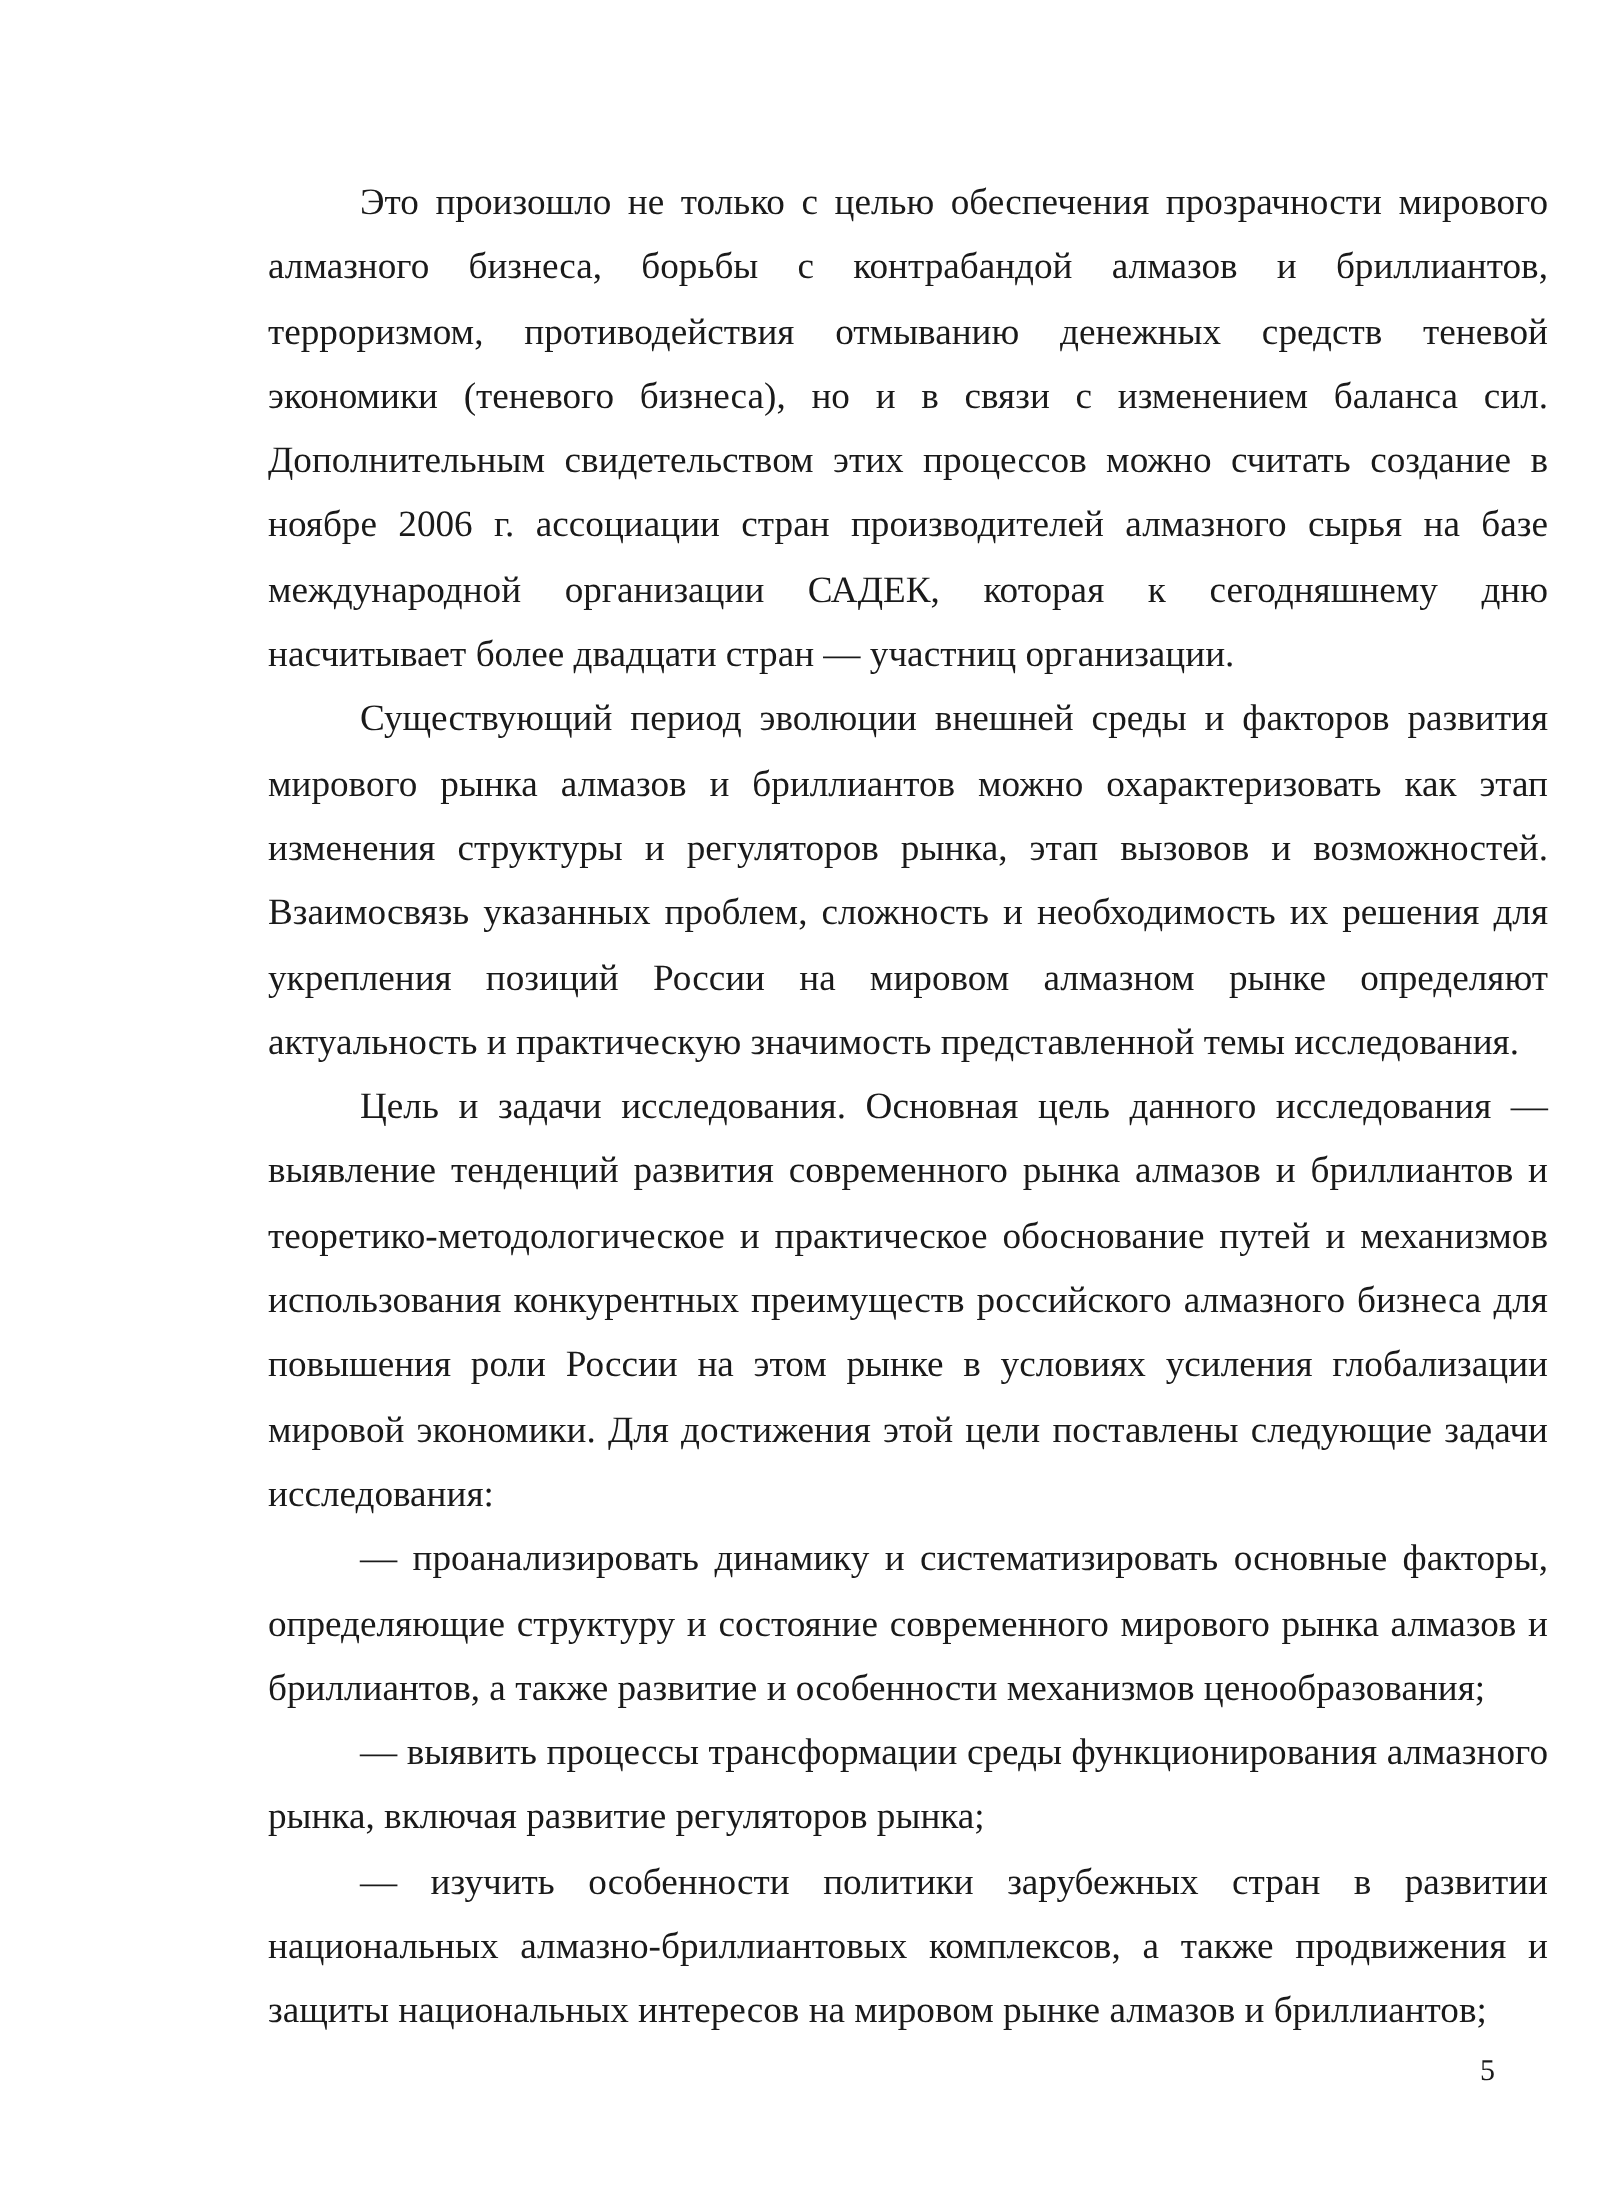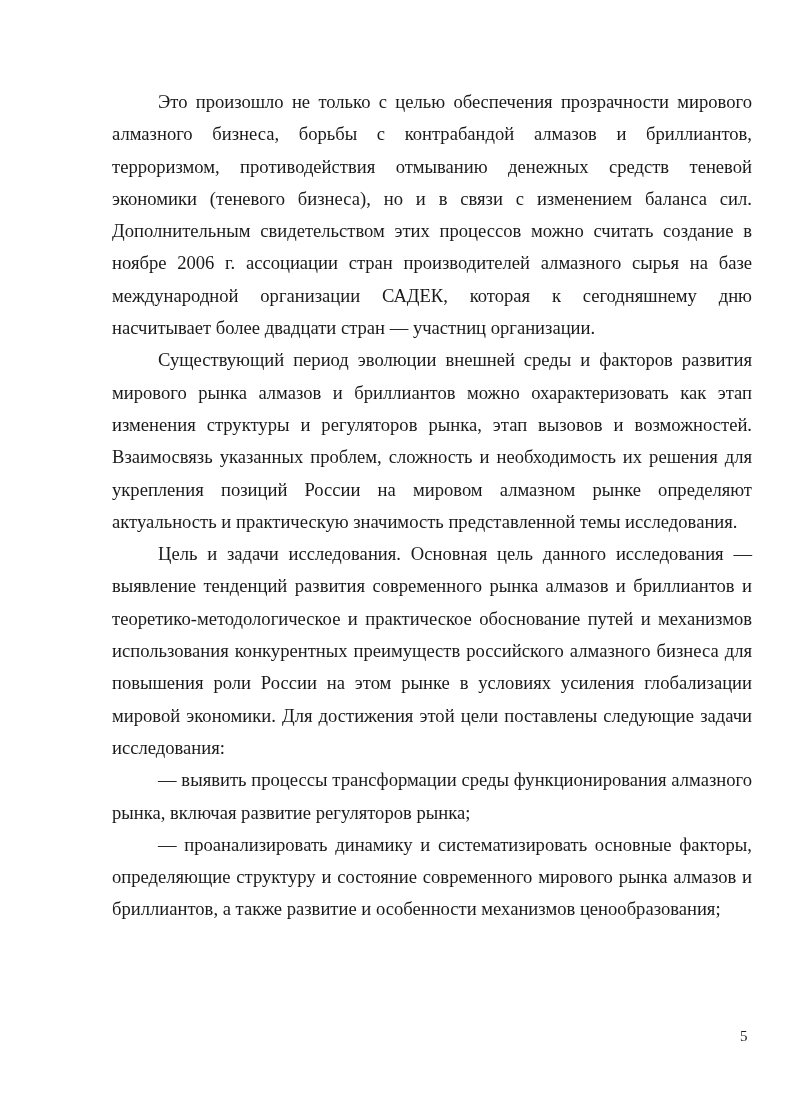--- a/index.html
+++ b/index.html
@@ -1,19 +1,19 @@
 <!DOCTYPE html>
 <html><head>
 <meta charset="utf-8">
 <style>
   html, body { margin: 0; padding: 0; background: #ffffff; }
   body { width: 799px; height: 1097px; position: relative; overflow: hidden; }
   .page {
     position: absolute;
-    left: 112px;
+    left: 134px;
     top: 86px;
     width: 640px;
     font-family: "Liberation Serif", "DejaVu Serif", serif;
     font-size: 18.6px;
     line-height: 32.3px;
     color: #1a1a1a;
   }
   .para {
     margin: 0;
     text-align: justify;
@@ -30,17 +30,18 @@
     color: #1a1a1a;
   }
 </style>
 </head>
 <body>
 
 <div class="page">
   <p class="para">Это произошло не только с целью обеспечения прозрачности мирового алмазного бизнеса, борьбы с контрабандой алмазов и бриллиантов, терроризмом, противодействия отмыванию денежных средств теневой экономики (теневого бизнеса), но и в связи с изменением баланса сил. Дополнительным свидетельством этих процессов можно считать создание в ноябре 2006 г. ассоциации стран производителей алмазного сырья на базе международной организации САДЕК, которая к сегодняшнему дню насчитывает более двадцати стран — участниц организации.</p>
   <p class="para">Существующий период эволюции внешней среды и факторов развития мирового рынка алмазов и бриллиантов можно охарактеризовать как этап изменения структуры и регуляторов рынка, этап вызовов и возможностей. Взаимосвязь указанных проблем, сложность и необходимость их решения для укрепления позиций России на мировом алмазном рынке определяют актуальность и практическую значимость представленной темы исследования.</p>
   <p class="para"><span class="bold">Цель и задачи исследования.</span><span> Основная цель данного исследования — выявление тенденций развития современного рынка алмазов и бриллиантов и теоретико-методологическое и практическое обоснование путей и механизмов использования конкурентных преимуществ российского алмазного бизнеса для  повышения роли России на этом рынке в условиях усиления глобализации мировой экономики. Для достижения этой цели поставлены следующие задачи исследования:</span></p>
+  <p class="para">— проанализировать динамику и систематизировать основные факторы, определяющие структуру и состояние современного мирового рынка алмазов и бриллиантов, а также развитие и особенности механизмов ценообразования;</p>
   <p class="para">— выявить процессы трансформации среды функционирования алмазного рынка, включая развитие регуляторов рынка;</p>
-  <p class="para">— проанализировать динамику и систематизировать основные факторы, определяющие структуру и состояние современного мирового рынка алмазов и бриллиантов, а также развитие и особенности механизмов ценообразования;</p>
+  <p class="para">— изучить особенности политики зарубежных стран в развитии национальных алмазно-бриллиантовых комплексов, а также продвижения и защиты национальных интересов на мировом рынке алмазов и бриллиантов;</p>
 </div>
 
 <div class="page-number">5</div>
 
 </body></html>

